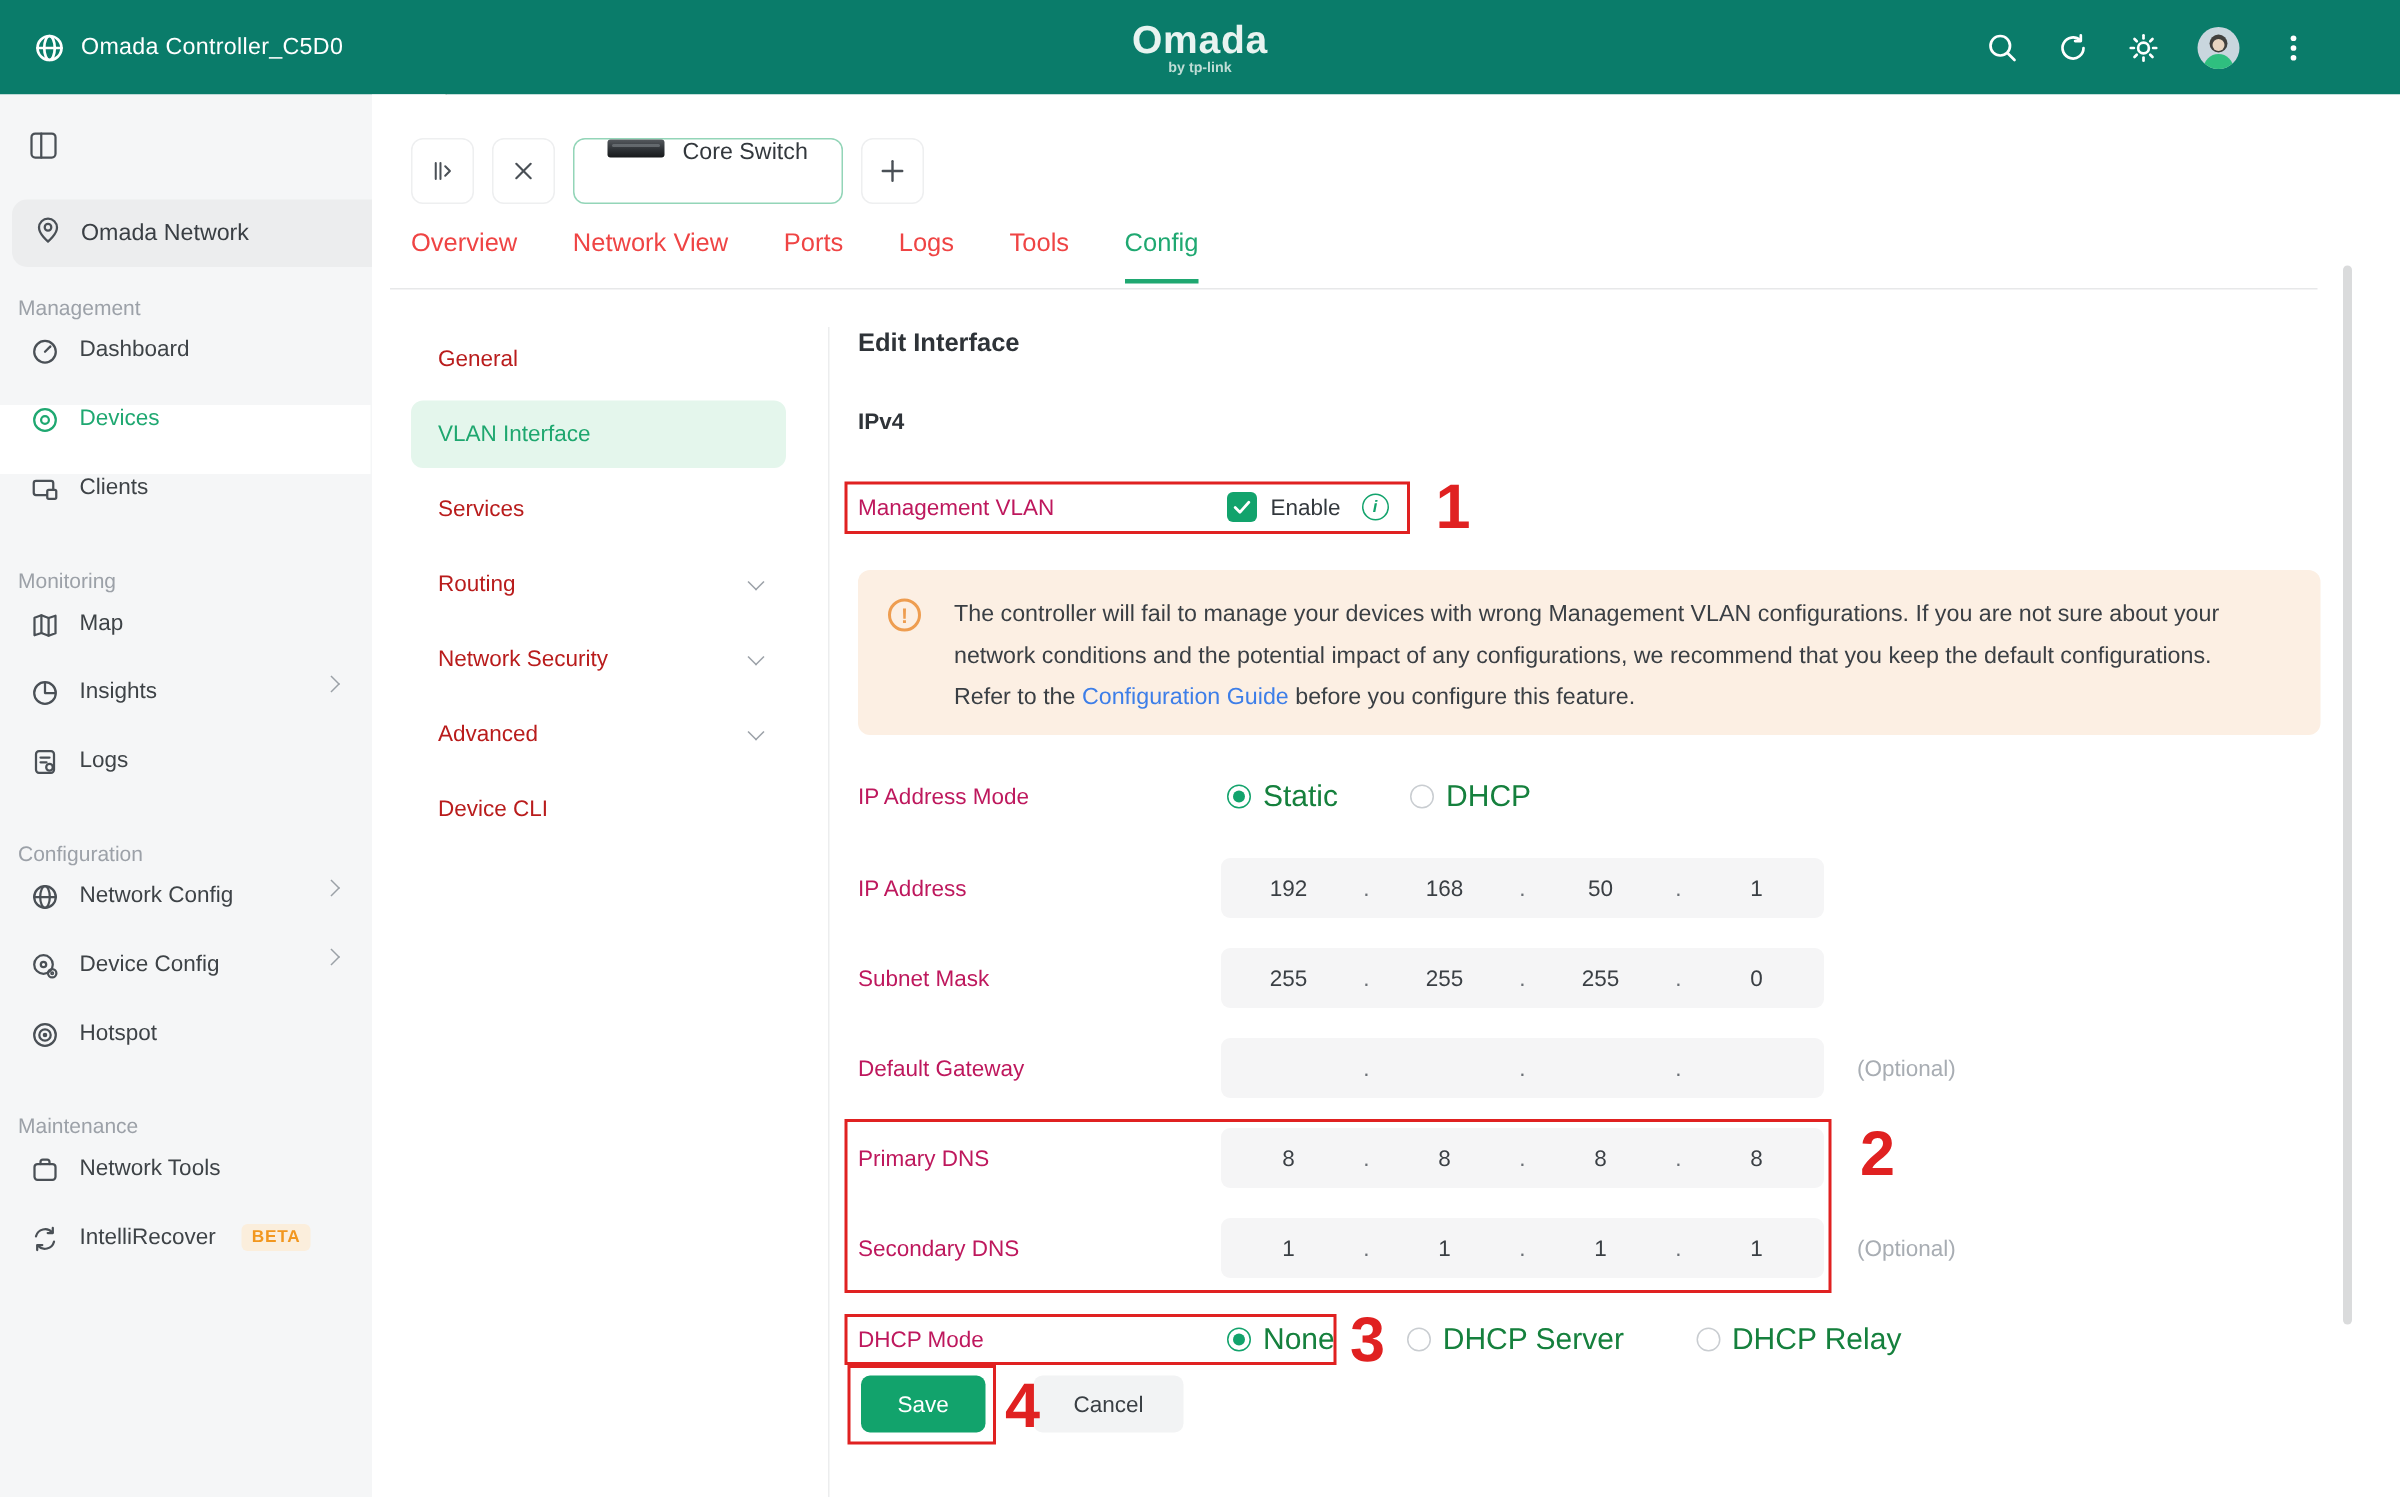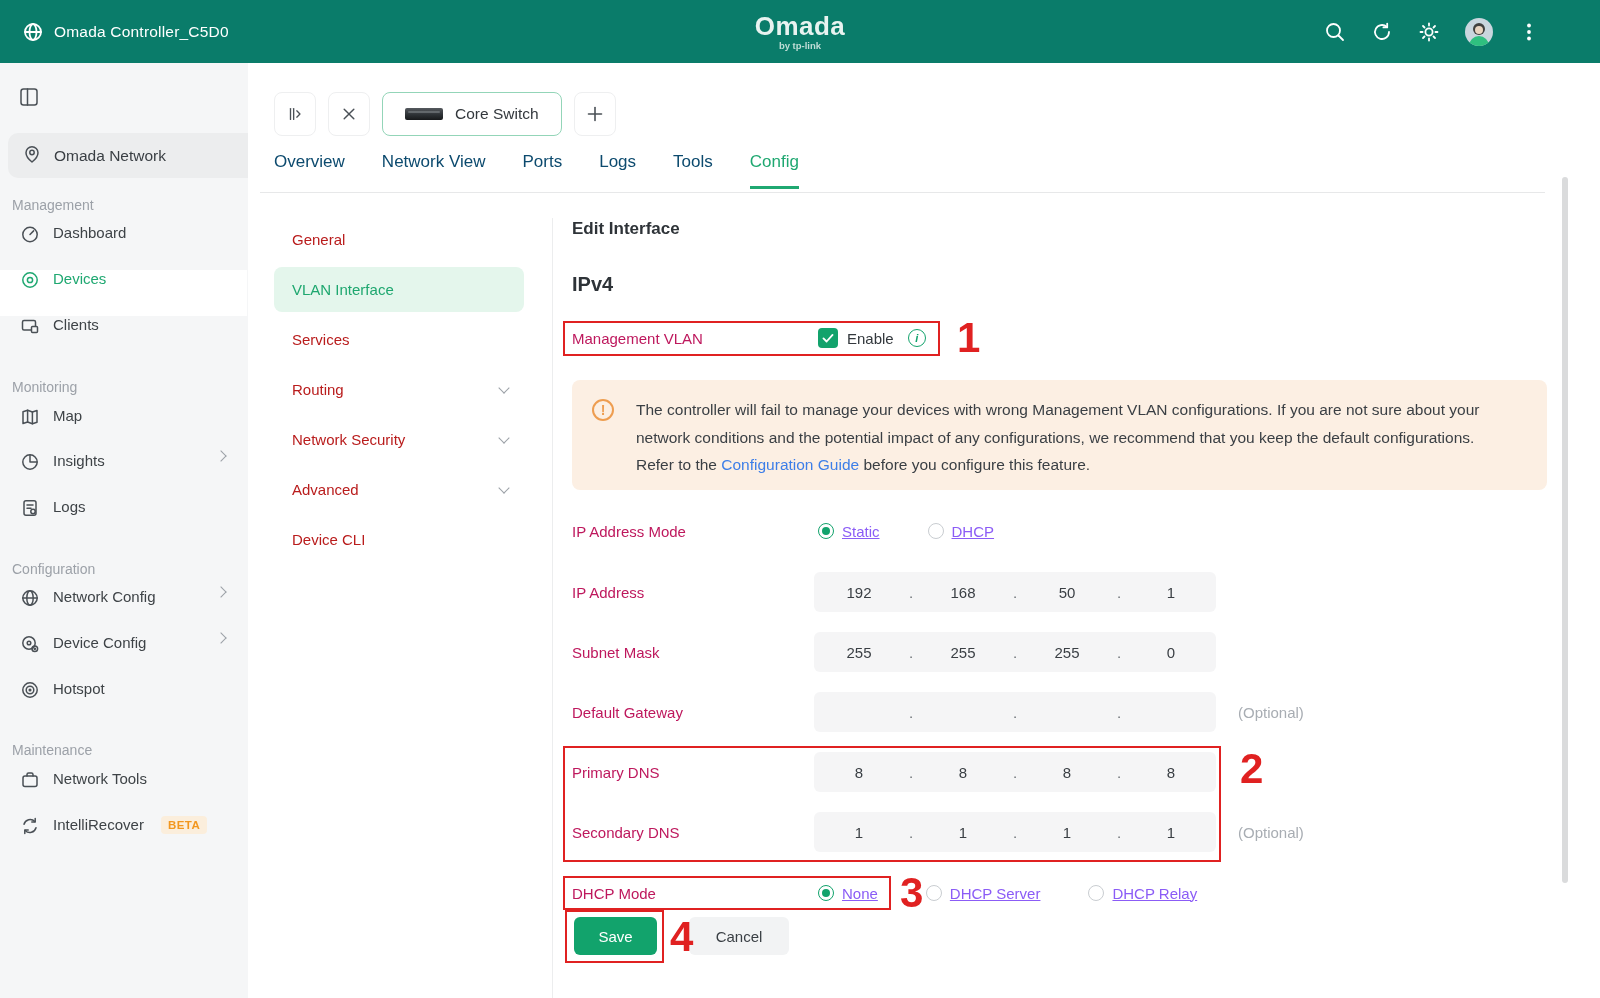--- a/index.html
+++ b/index.html
@@ -45,65 +45,65 @@
   .chev-r { transform:rotate(-45deg); }
   .side-item .chev { position:absolute; right:22px; }
 
   
   .main { position:absolute; top:63px; left:248px; right:0; bottom:0; background:#fff; }
 
   .devbar { position:absolute; top:29px; left:26px; height:44px; display:flex; gap:12px; }
   .sq-btn { width:42px; height:44px; border:1px solid #EEEFF0; border-radius:8px;
     display:flex; align-items:center; justify-content:center; cursor:pointer; background:#fff; }
   .dev-tab { height:44px; border:1px solid #93D5B8; border-radius:8px; display:flex;
-    align-items:center; gap:12px; padding:0 22px; cursor:pointer; background:#fff; }
+    align-items:flex-start; gap:12px; padding:0 22px; cursor:pointer; background:#fff; }
   .dev-tab .lbl { font-size:15.5px; color:#33383D; }
   .switch-img { width:38px; height:12px; background:linear-gradient(180deg,#55595e 0%,#2e3236 55%,#17191b 100%);
     border-radius:2px; position:relative; }
   .switch-img:after { content:""; position:absolute; left:3px; top:3px; right:3px; height:2px; background:#74797e; border-radius:1px; opacity:.7; }
 
   .tabs { position:absolute; top:89px; left:26px; display:flex; gap:37px; }
-  .tab { font-size:17px; color:#0c4a6e; padding-bottom:14px; cursor:pointer; }
+  .tab { font-size:17px; color:#ef4444; padding-bottom:14px; cursor:pointer; }
   .tab.active { color:#1FA871; border-bottom:3px solid #1FA871; }
   .tabs-divider { position:absolute; top:129px; left:12px; width:1285px; height:1px; background:#E7E8E9; }
 
   .cfg-menu { position:absolute; top:154px; left:26px; width:250px; }
   .cfg-item { height:45px; margin-bottom:5px; border-radius:8px; display:flex; align-items:center;
     padding:0 18px; font-size:15px; color:#b91c1c; cursor:pointer; position:relative; }
   .cfg-item.active { background:#E4F6EC; color:#1EA76F; }
   .cfg-item .chev { position:absolute; right:16px; margin-top:-3px; }
   .v-divider { position:absolute; left:304px; top:155px; bottom:0; width:1px; background:#ECEDEE; }
 
   
   .form-area { position:absolute; left:324px; top:0; width:975px; height:935px; }
   .frow { position:absolute; left:0; display:flex; align-items:center; width:975px; }
   .flabel { width:242px; flex:none; font-size:15px; color:#be185d; }
   .ftitle { font-size:17px; font-weight:700; color:#2E3338; }
-  .fsection { font-size:20px; font-weight:700; color:#2E3338; }
+  .fsection { font-size:15px; font-weight:700; color:#2E3338; }
 
   .checkbox { width:20px; height:20px; border-radius:4px; background:#12A36C; display:flex;
     align-items:center; justify-content:center; margin-left:4px; cursor:pointer; flex:none; }
   .cb-label { font-size:15px; color:#33383D; margin-left:9px; }
   .info-ic { width:18px; height:18px; border:1.5px solid #12A36C; border-radius:50%; color:#12A36C;
     font-size:11px; font-weight:700; display:flex; align-items:center; justify-content:center;
     margin-left:14px; cursor:pointer; font-style:italic; }
 
   .warnbox { position:absolute; left:0; top:317px; width:975px; height:110px; background:#FCEFE3;
     border-radius:8px; display:flex; padding:16px 40px 0 20px; gap:22px; }
   .warn-ic { width:22px; height:22px; border:2px solid #EE9D50; border-radius:50%; color:#EE9D50;
     font-weight:700; font-size:14px; display:flex; align-items:center; justify-content:center; flex:none; margin-top:3px; }
   .warn-text { font-size:15.5px; color:#3A3F44; line-height:27.5px; width:905px; }
   .wlink { color:#3D7EE8; cursor:pointer; }
 
   .radio { width:16px; height:16px; border-radius:50%; border:1.5px solid #C9CDD1; background:#fff;
     display:flex; align-items:center; justify-content:center; flex:none; cursor:pointer; }
   .radio.sel { border-color:#12A36C; }
   .radio.sel i { width:8px; height:8px; border-radius:50%; background:#12A36C; display:block; }
   .opt { display:flex; align-items:center; gap:8px; margin-right:48px; }
-  .opt .olbl { font-size:15px; color:#8b5cf6;text-decoration:underline; }
+  .opt .olbl { font-size:20px; color:#15803d; }
 
   .ipfield { width:402px; height:40px; background:#F5F5F6; border-radius:6px; display:grid;
     grid-template-columns:90px 14px 90px 14px 90px 14px 90px; align-items:center; cursor:text; }
   .ipfield span { text-align:center; font-size:15px; color:#3A3F44; }
   .ipfield .dot { color:#6B7075; }
   .optional { font-size:15px; color:#A8ADB3; margin-left:22px; }
 
   .btn { height:38px; border-radius:6px; font-size:15px; display:flex; align-items:center;
     justify-content:center; cursor:pointer; }
   .btn-save { width:83px; background:#12A36C; color:#fff; margin-left:2px; }

